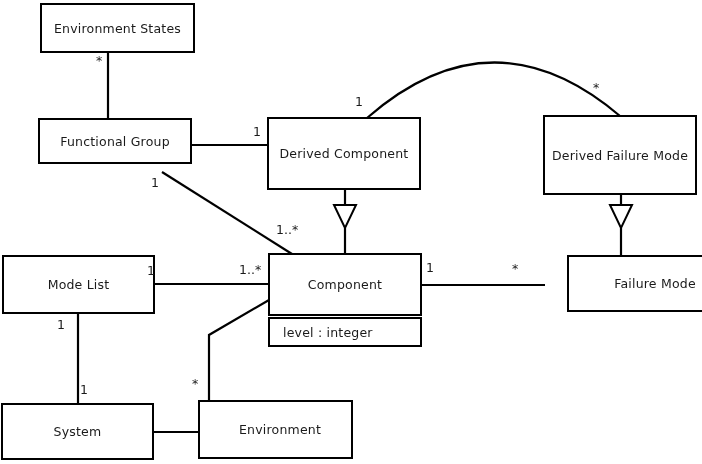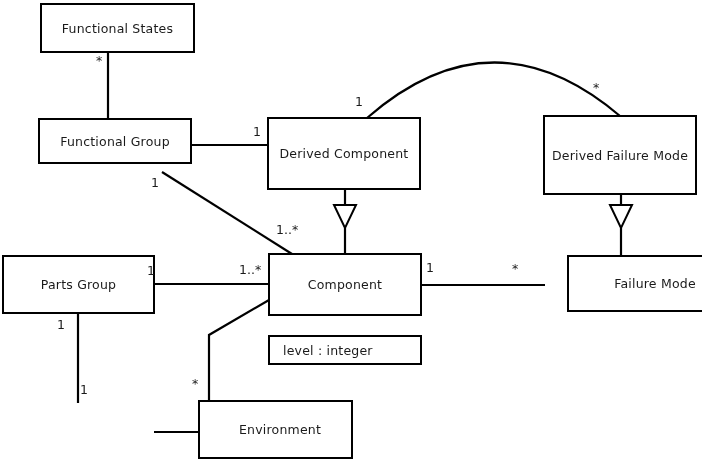--- a/index.html
+++ b/index.html
@@ -36,21 +36,21 @@
   #box-environment        { left: 198px; top: 400px; width: 155px; height: 59px; padding-left: 9px; }
 
   #box-component { position: absolute; left: 268px; top: 253px; width: 154px; z-index: 2; }
   #box-component .comp-name {
     box-sizing: border-box; border: 2.5px solid #000; background: #fff;
     height: 63px; display: flex; align-items: center; justify-content: center;
     font-size: 12.5px; letter-spacing: 0.2px;
   }
   #box-component .comp-attr {
     box-sizing: border-box; border: 2.5px solid #000; background: #fff;
-    margin-top: 19px; height: 30px; display: flex; align-items: center;
+    margin-top: 1px; height: 30px; display: flex; align-items: center;
     justify-content: flex-start; padding-left: 13px;
     font-size: 12.5px; letter-spacing: 0.2px;
   }
   .mult {
     position: absolute;
     z-index: 3;
     font-size: 12.5px;
     line-height: 14px;
     white-space: nowrap;
   }
@@ -87,52 +87,55 @@
     <line x1="78" y1="314" x2="78" y2="403" stroke="#000" stroke-width="2.2"></line>
 
     <polyline points="269,300 209,335 209,400" fill="none" stroke="#000" stroke-width="2.2"></polyline>
 
     <line x1="154" y1="432" x2="198" y2="432" stroke="#000" stroke-width="2.2"></line>
 
     <line x1="422" y1="285" x2="545" y2="285" stroke="#000" stroke-width="2.2"></line>
   </svg>
 
   <div class="uml-box" id="box-operational-states">
-    <span>Functional States</span>
+    <span>Environment States</span>
   </div>
 
   <div class="uml-box" id="box-functional-group">
     <span>Functional Group</span>
   </div>
 
   <div class="uml-box" id="box-derived-component">
     <span>Derived Component</span>
   </div>
 
   <div class="uml-box" id="box-derived-failure-mode">
     <span>Derived Failure Mode</span>
   </div>
 
   <div class="uml-box" id="box-parts-list">
-    <span>Parts Group</span>
+    <span>Mode List</span>
   </div>
 
   <div id="box-component">
     <div class="comp-name">
       <span>Component</span>
     </div>
     <div class="comp-attr">
       <span>level : integer</span>
     </div>
   </div>
 
   <div class="uml-box" id="box-failure-mode">
     <span>Failure Mode</span>
   </div>
 
+  <div class="uml-box" id="box-system">
+    <span>System</span>
+  </div>
 
   <div class="uml-box" id="box-environment">
     <span>Environment</span>
   </div>
 
   <div class="mult" style="left:96px;  top:54px;">*</div>
   <div class="mult" style="left:253px; top:125px;">1</div>
   <div class="mult" style="left:151px; top:176px;">1</div>
   <div class="mult" style="left:276px; top:223px;">1..*</div>
   <div class="mult" style="left:355px; top:95px;">1</div>

